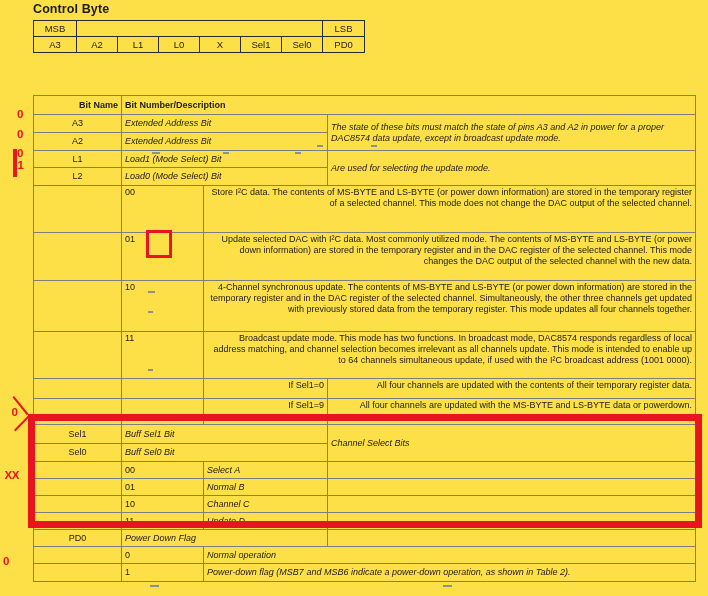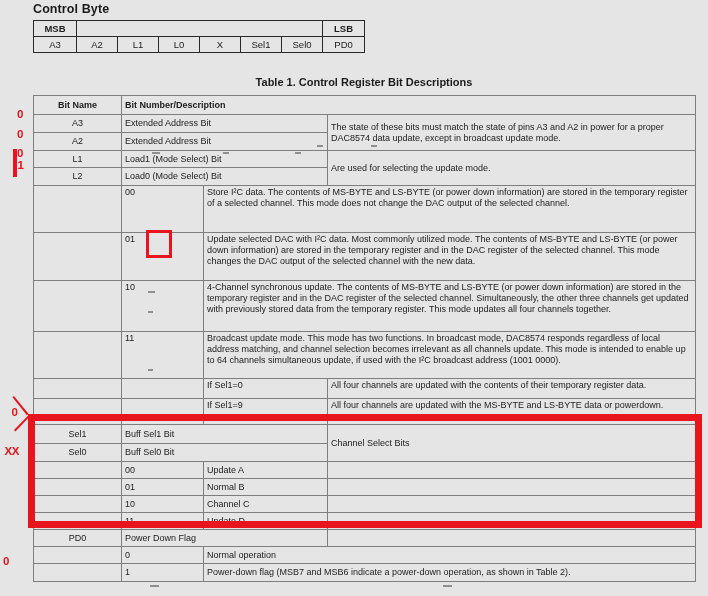--- a/index.html
+++ b/index.html
@@ -1,42 +1,42 @@
 <!DOCTYPE html>
 <html><head>
 <meta charset="utf-8">
 <style>
   html,body{margin:0;padding:0;background:#ffffff;}
-  #page{position:relative;width:708px;height:596px;background:#e5e5e5;
+  #page{position:relative;width:708px;height:596px;background:#fde047;
         font-family:"Liberation Sans", sans-serif;color:#1b1b1b;overflow:hidden;}
 
   
   .cb-heading{position:absolute;left:33px;top:2px;font-size:12.5px;font-weight:bold;letter-spacing:.1px;}
   .tbl-title{position:absolute;left:33px;top:76px;width:662px;text-align:center;
              font-size:11px;font-weight:bold;}
 
   
   table{border-collapse:collapse;table-layout:fixed;}
   .cbtable{position:absolute;left:33px;top:20px;width:331px;}
   .cbtable td{border:1px solid #2a2a2a;height:15px;font-size:9.5px;text-align:center;
               padding:0;color:#1b1b1b;}
-  .cbtable .bold{font-weight:bold;}
+  .cbtable .bold{font-weight:normal;}
 
   
   .main{position:absolute;left:33px;top:95px;width:662px;}
   .main th,.main td{border:1px solid #7e7e7e;font-size:9px;line-height:11px;
                     padding:1px 3px;color:#1b1b1b;overflow:hidden;}
   .main th{font-weight:bold;height:16px;}
-  .h-name{text-align:center;}
+  .h-name{text-align:right;}
   .h-desc{text-align:left;padding-left:5px;margin-left:44px;}
   .c-name{text-align:center;vertical-align:middle;padding:0;}
   .c-val{padding-left:26px;vertical-align:top;padding-top:3px;}
   .c-valm{padding-left:26px;vertical-align:middle;}
-  .c-desc{padding-left:5px;vertical-align:middle;}
-  .c-desct{padding-left:5px;padding-top:2px;padding-right:6px;vertical-align:top;}
+  .c-desc{padding-left:5px;vertical-align:middle;font-style:italic;}
+  .c-desct{padding-left:5px;padding-top:2px;padding-right:6px;vertical-align:top;text-align:right;}
 
   
   .red-digit{position:absolute;color:#e8151e;font-size:11.5px;font-weight:bold;line-height:11px;}
   .red-bar{position:absolute;left:13px;top:149px;width:3.5px;height:28px;background:#e8151e;}
   .red-box01{position:absolute;left:146px;top:230px;width:26px;height:28px;
              border:3.5px solid #e8151e;box-sizing:border-box;}
   .red-bigbox{position:absolute;left:28px;top:414px;width:674px;height:114px;
               border:7px solid #e8151e;box-sizing:border-box;}
   .red-line{position:absolute;height:2.4px;background:#e8151e;transform-origin:0 0;}
   .rl1{left:13.5px;top:396px;width:23px;transform:rotate(51deg);}
@@ -75,21 +75,20 @@
       <td>L1</td>
       <td>L0</td>
       <td>X</td>
       <td>Sel1</td>
       <td>Sel0</td>
       <td>PD0</td>
     </tr>
   </tbody>
     </table>
 
-  <div class="tbl-title">Table 1. Control Register Bit Descriptions</div>
 
   <table class="main">
     <colgroup>
         <col style="width:88px">
         <col style="width:82px">
         <col style="width:124px">
         <col style="width:368px">
       </colgroup>
     <tbody>
         <tr style="height:18px">
@@ -151,21 +150,21 @@
       <td class="c-desc" colspan="2">Buff Sel1 Bit</td>
       <td class="c-desc" rowspan="2">Channel Select Bits</td>
     </tr>
     <tr style="height:18px">
       <td class="c-name">Sel0</td>
       <td class="c-desc" colspan="2">Buff Sel0 Bit</td>
     </tr>
     <tr style="height:17px">
       <td class="c-name"></td>
       <td class="c-valm">00</td>
-      <td class="c-desc">Update A</td>
+      <td class="c-desc">Select A</td>
       <td class="c-desc"></td>
     </tr>
     <tr style="height:17px">
       <td class="c-name"></td>
       <td class="c-valm">01</td>
       <td class="c-desc">Normal B</td>
       <td class="c-desc"></td>
     </tr>
     <tr style="height:17px">
       <td class="c-name"></td>
@@ -203,21 +202,21 @@
   <div class="red-digit" style="left:17px;top:148px;">0</div>
   <div class="red-digit" style="left:17.5px;top:160px;">1</div>
 
   <div class="red-box01"></div>
   <div class="red-bigbox"></div>
 
   <div class="red-line rl1"></div>
   <div class="red-line rl2"></div>
   <div class="red-digit" style="left:11.5px;top:407px;">0</div>
 
-  <div class="red-digit" style="left:4.5px;top:446px;letter-spacing:-0.5px;">XX</div>
+  <div class="red-digit" style="left:4.5px;top:470px;letter-spacing:-0.5px;">XX</div>
   <div class="red-digit" style="left:3px;top:556px;">0</div>
 
   <div class="dash" style="left:152px;top:152px;width:8px;"></div>
   <div class="dash" style="left:223px;top:152px;width:6px;"></div>
   <div class="dash" style="left:295px;top:152px;width:6px;"></div>
   <div class="dash" style="left:317px;top:145px;width:6px;"></div>
   <div class="dash" style="left:371px;top:145px;width:6px;"></div>
   <div class="dash" style="left:148px;top:291px;width:7px;"></div>
   <div class="dash" style="left:148px;top:311px;width:5px;"></div>
   <div class="dash" style="left:148px;top:369px;width:5px;"></div>

